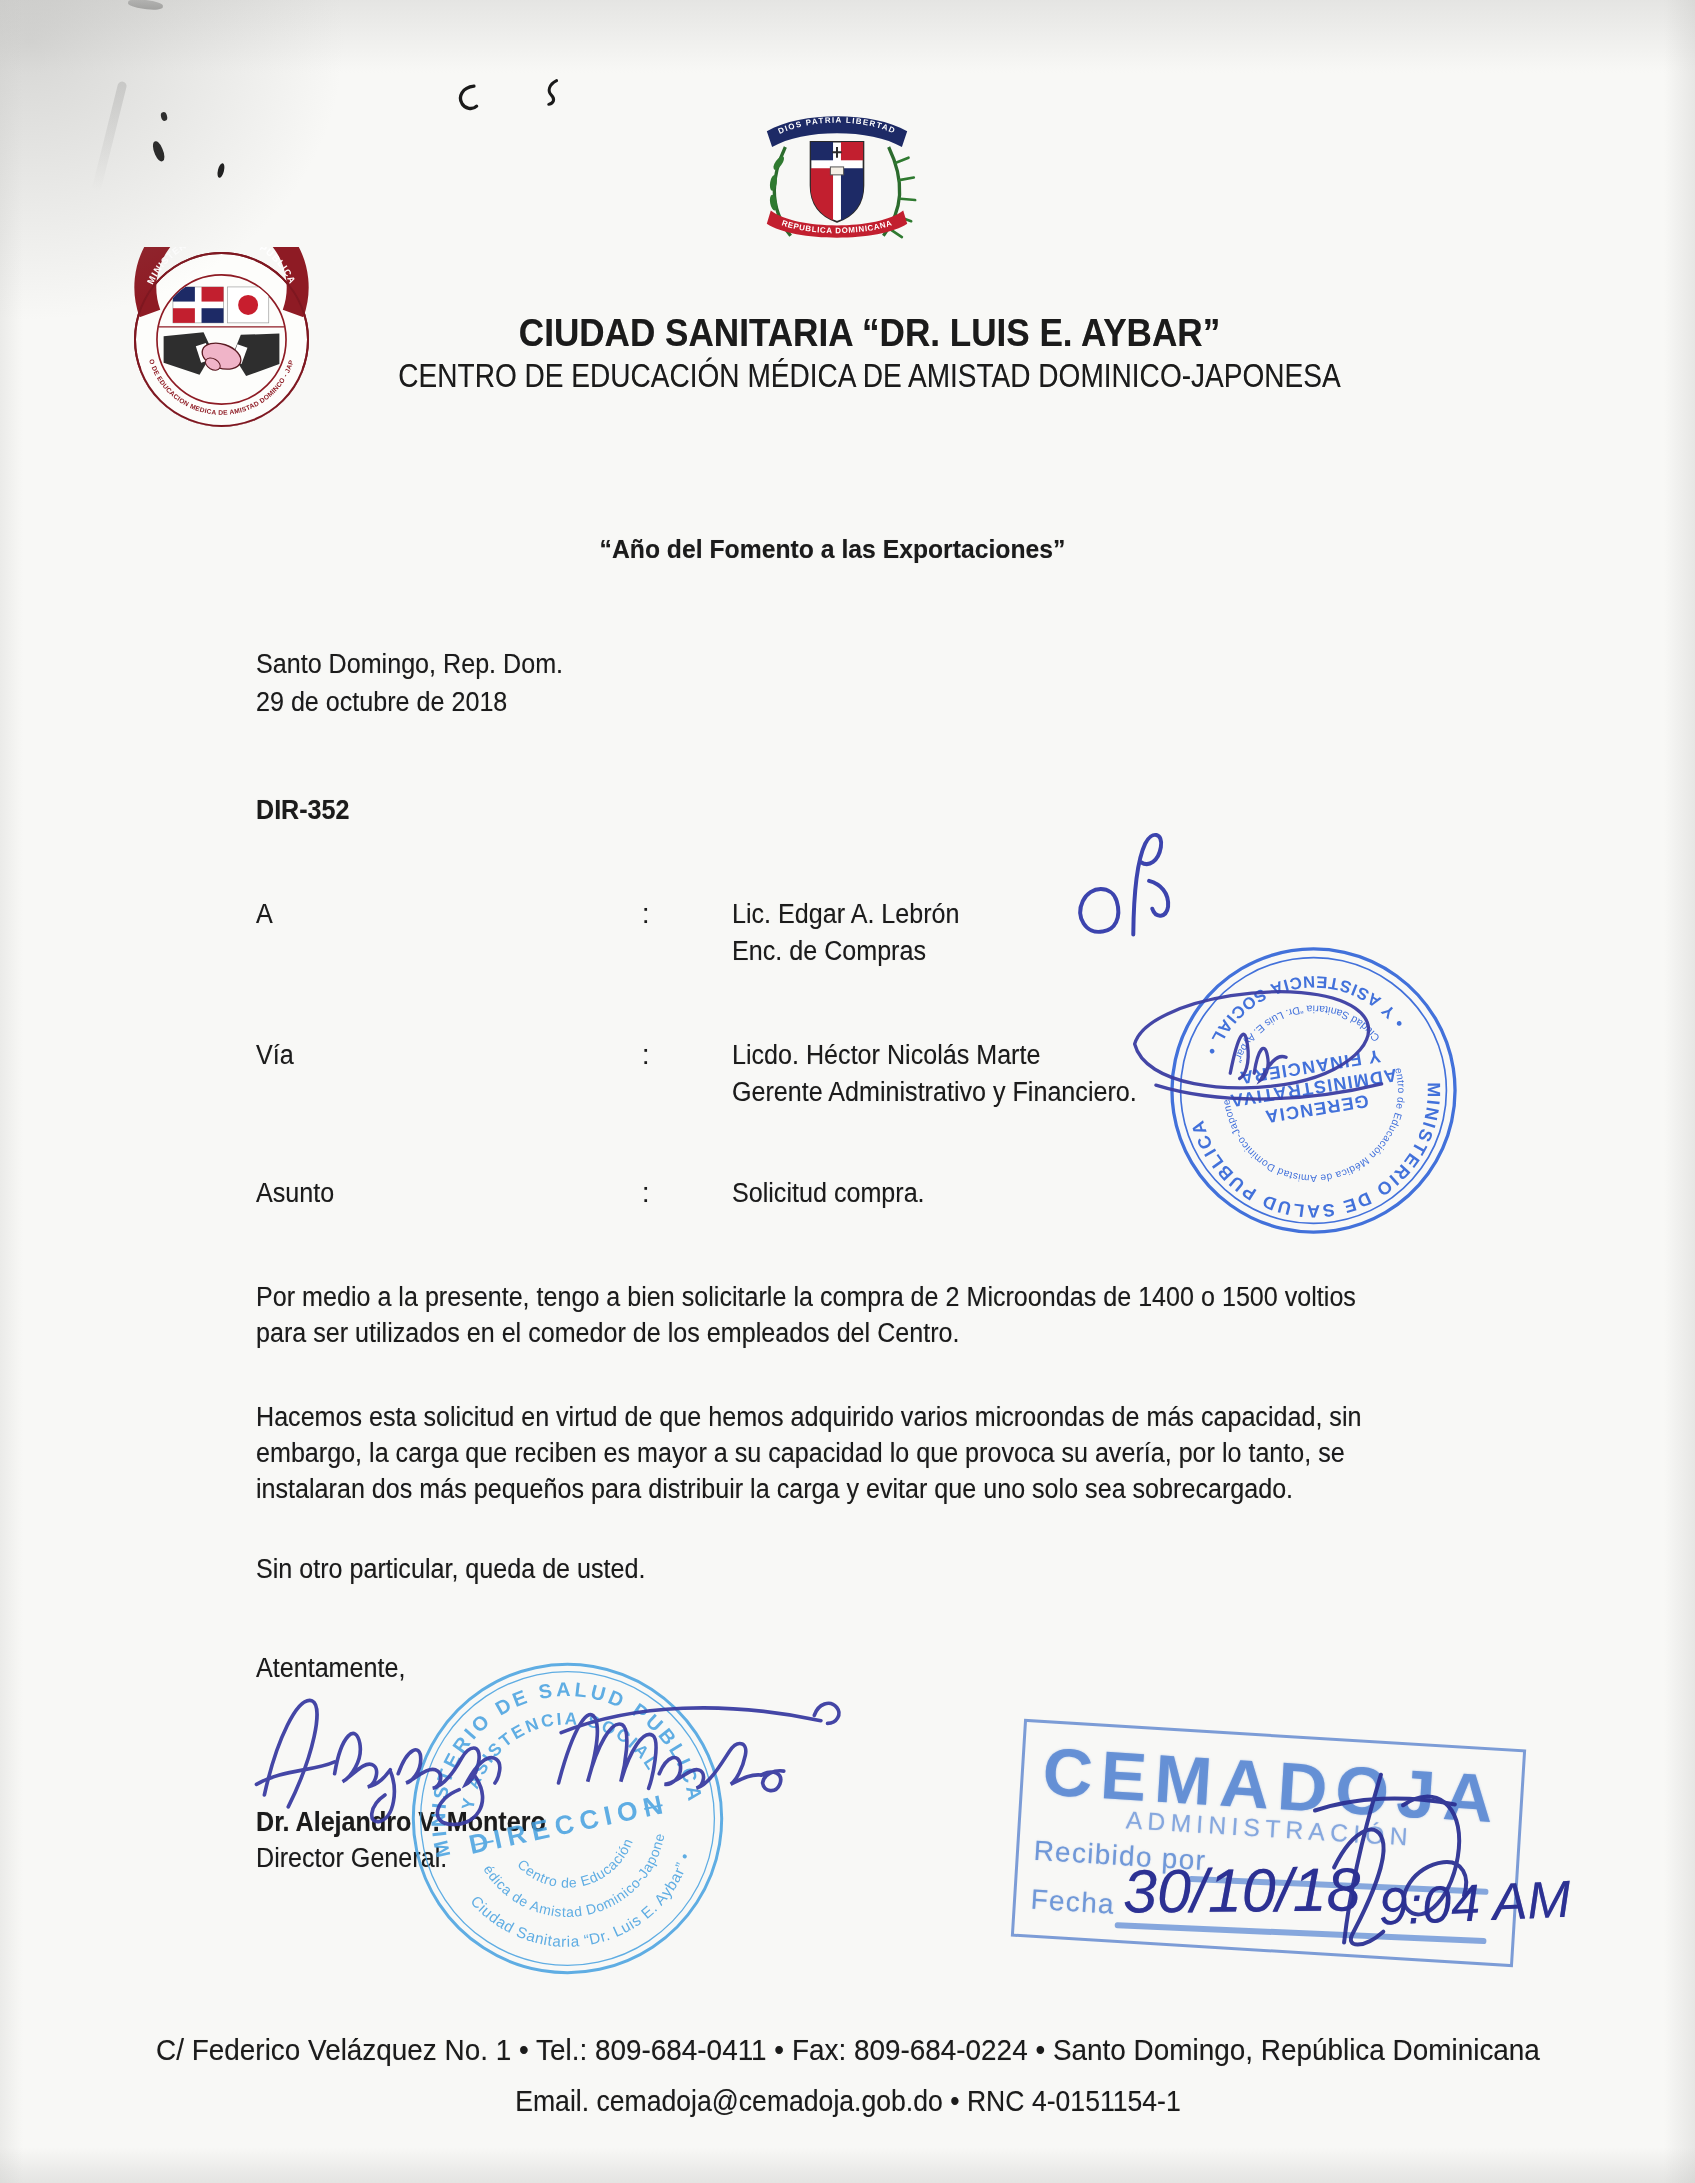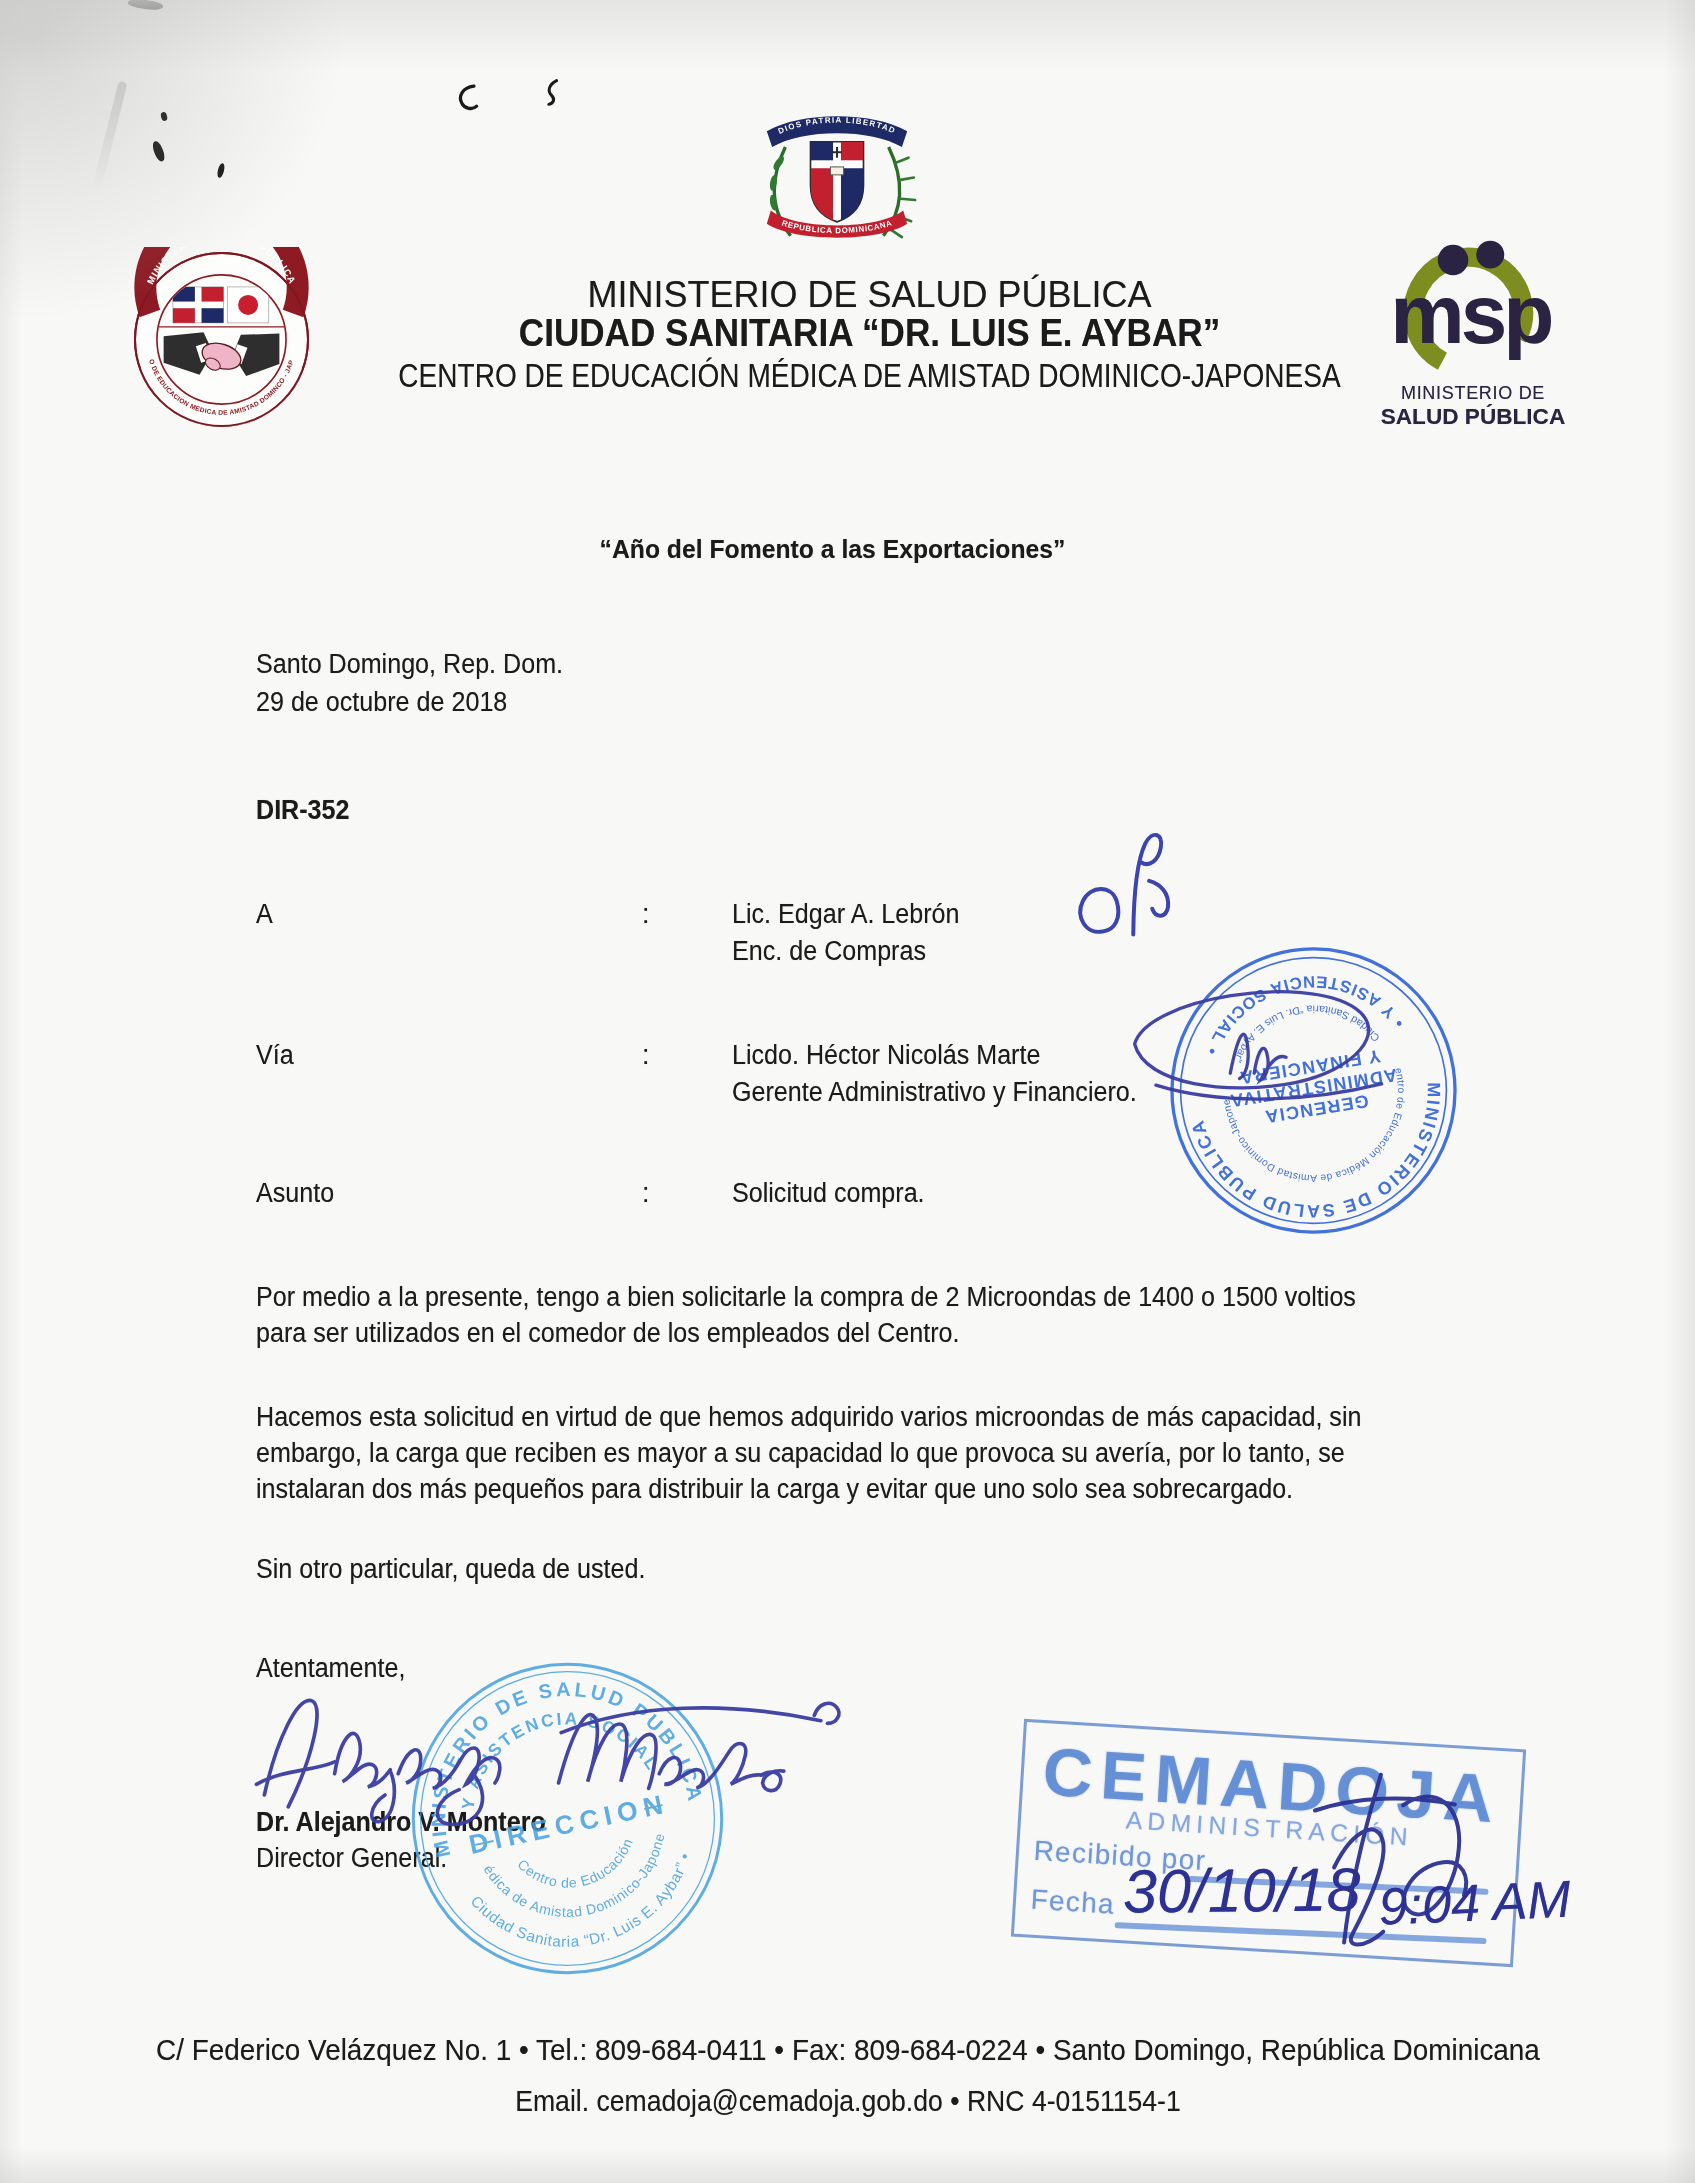--- a/index.html
+++ b/index.html
@@ -110,32 +110,21 @@
       <line x1="38" y1="120" x2="228" y2="120" stroke="#8e1b24" stroke-width="2"></line>
       <polygon points="46,134 106,128 120,158 100,192 46,174" fill="#2e2e2e"></polygon>
       <polygon points="220,130 162,132 150,162 170,194 220,176" fill="#2e2e2e"></polygon>
       <rect x="98" y="146" width="16" height="26" fill="#ffffff" transform="rotate(-18 106 159)"></rect>
       <rect x="152" y="148" width="16" height="26" fill="#ffffff" transform="rotate(20 160 161)"></rect>
       <ellipse cx="133" cy="164" rx="30" ry="18" fill="#f0b4c8" stroke="#5a1a22" stroke-width="2" transform="rotate(18 133 164)"></ellipse>
       <ellipse cx="120" cy="176" rx="12" ry="8" fill="#f0b4c8" stroke="#5a1a22" stroke-width="1.5" transform="rotate(30 120 176)"></ellipse>
     </g>
   </svg>
 
-  <div class="abs" style="left:1360px;top:238px;width:226px;height:199px;z-index:10;">
-    <svg width="226" height="141" viewBox="0 0 340 212">
-      <circle cx="163" cy="112" r="83" fill="none" stroke="#7d8d20" stroke-width="29" stroke-dasharray="390 132" transform="rotate(118 163 112)"></circle>
-      <circle cx="140" cy="33" r="23" fill="#2a2342"></circle>
-      <circle cx="196" cy="25" r="21" fill="#2a2342"></circle>
-      <text x="166" y="158" font-size="126" font-weight="bold" fill="#2a2342" text-anchor="middle" letter-spacing="-6">msp</text>
-    </svg>
-    <div class="abs txt" style="left:0;top:145px;width:226px;text-align:center;font-size:18px;letter-spacing:0.7px;color:#2a2342;">MINISTERIO DE</div>
-    <div class="abs txt b" style="left:0;top:166px;width:226px;text-align:center;font-size:22.6px;color:#2a2342;">SALUD PÚBLICA</div>
-  </div>
-
-  <div class="abs txt hdr" style="top:274px;font-size:36px;z-index:15;">MINISTERIO DE SALUD PÚBLICA</div>
+
   <div class="abs txt hdr b" style="top:311px;font-size:39px;transform:scaleX(.9);transform-origin:center;z-index:15;">CIUDAD SANITARIA “DR. LUIS E. AYBAR”</div>
   <div class="abs txt hdr" style="top:357px;font-size:33px;transform:scaleX(.85);transform-origin:center;z-index:15;">CENTRO DE EDUCACIÓN MÉDICA DE AMISTAD DOMINICO-JAPONESA</div>
   <div class="abs txt ctr b condc" style="top:534px;font-size:26.6px;z-index:15;">“Año del Fomento a las Exportaciones”</div>
 
   <div class="abs txt cond" style="left:256px;top:649px;font-size:27px;z-index:15;">Santo Domingo, Rep. Dom.</div>
   <div class="abs txt cond" style="left:256px;top:687px;font-size:27px;z-index:15;">29 de octubre de 2018</div>
   <div class="abs txt cond b" style="left:256px;top:795px;font-size:27px;z-index:15;">DIR-352</div>
 
   <div class="abs txt cond" style="left:256px;top:899px;font-size:27px;z-index:15;">A</div>
   <div class="abs txt" style="left:642px;top:899px;font-size:27px;z-index:15;">:</div>

